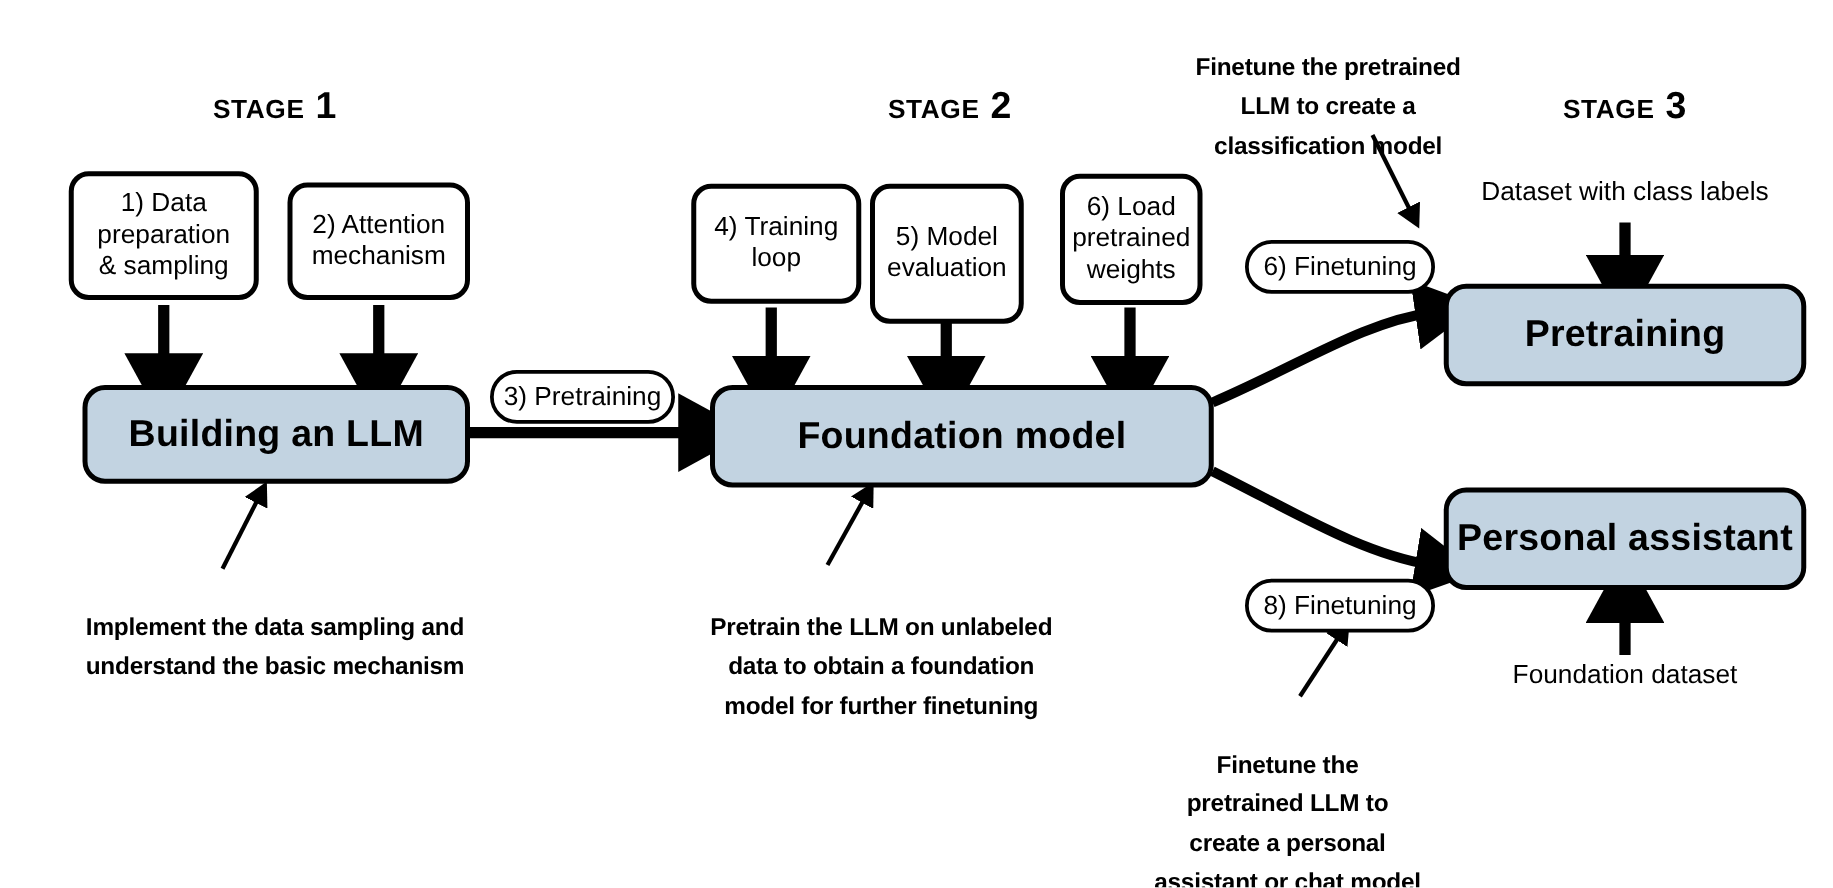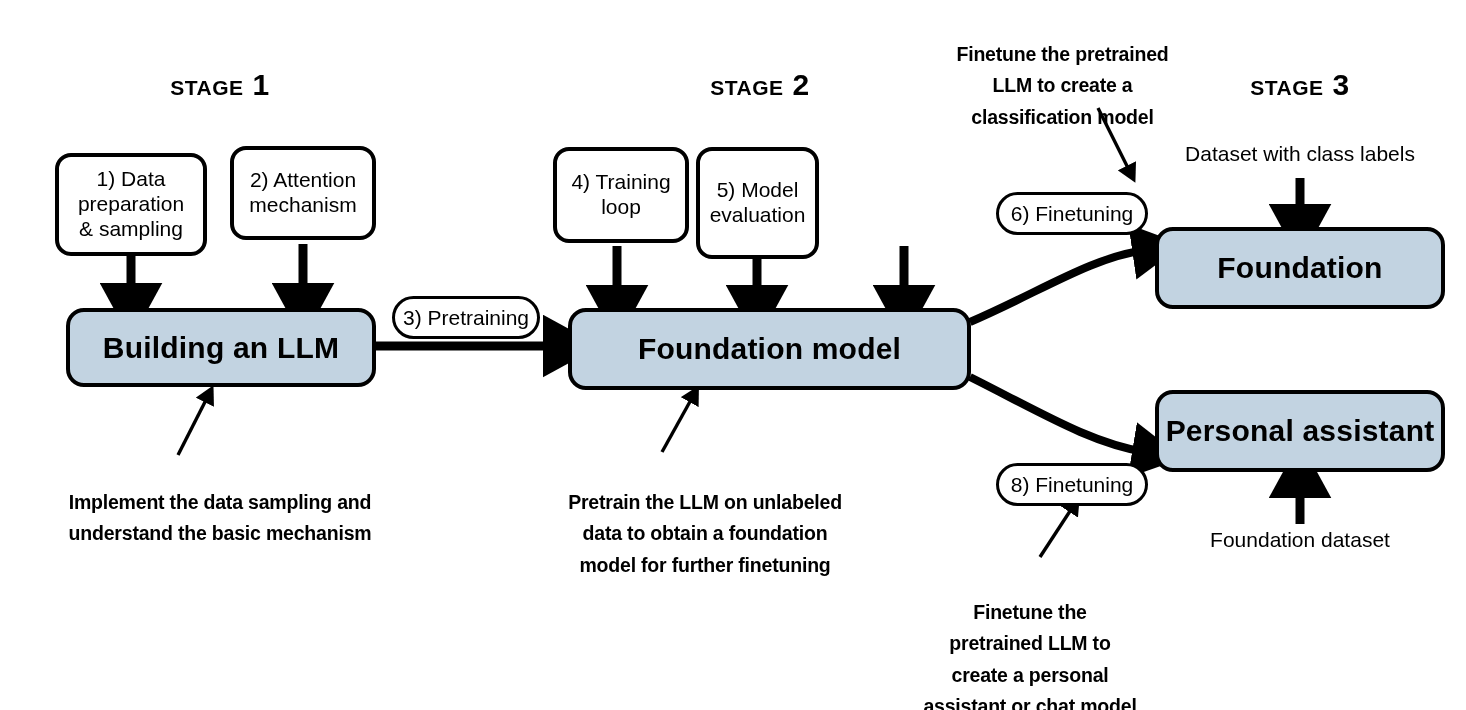--- a/index.html
+++ b/index.html
@@ -132,51 +132,54 @@
   <div class="stage-header" style="left:75px; top:68px; width:290px;">
     <span>Stage 1</span>
   </div>
   <div class="stage-header" style="left:615px; top:68px; width:290px;">
     <span>Stage 2</span>
   </div>
   <div class="stage-header" style="left:1155px; top:68px; width:290px;">
     <span>Stage 3</span>
   </div>
 
-  <div class="node small-node" style="left:55px; top:153px; width:152px; height:103px;">
+  <div class="node small-node" style="left:55px; top:137px; width:152px; height:103px;">
     <span>1) Data<br>preparation<br>&amp; sampling</span>
   </div>
   <div class="node small-node" style="left:230px; top:146px; width:146px; height:94px;">
     <span>2) Attention<br>mechanism</span>
   </div>
   <div class="node small-node" style="left:553px; top:147px; width:136px; height:96px;">
     <span>4) Training<br>loop</span>
   </div>
   <div class="node small-node" style="left:696px; top:147px; width:123px; height:112px;">
     <span>5) Model<br>evaluation</span>
   </div>
+  <div class="node small-node" style="left:848px; top:139px; width:114px; height:105px;">
+    <span>6) Load<br>pretrained<br>weights</span>
+  </div>
 
   <div class="pill" style="left:392px; top:296px; width:148px; height:43px;">
     <span>3) Pretraining</span>
   </div>
   <div class="pill" style="left:996px; top:192px; width:152px; height:43px;">
     <span>6) Finetuning</span>
   </div>
   <div class="pill" style="left:996px; top:463px; width:152px; height:43px;">
     <span>8) Finetuning</span>
   </div>
 
   <div class="node main-node" style="left:568px; top:308px; width:403px; height:82px;">
     <span>Foundation model</span>
   </div>
   <div class="node main-node" style="left:66px; top:308px; width:310px; height:79px;">
     <span>Building an LLM</span>
   </div>
   <div class="node main-node" style="left:1155px; top:227px; width:290px; height:82px;">
-    <span>Foundation</span>
+    <span>Pretraining</span>
   </div>
   <div class="node main-node" style="left:1155px; top:390px; width:290px; height:82px;text-align:center;">
     <span>Personal assistant</span>
   </div>
 
   <div class="plain-label" style="left:1150px; top:142px; width:300px;">
     <span>Dataset with class labels</span>
   </div>
   <div class="plain-label" style="left:1150px; top:528px; width:300px;">
     <span>Foundation dataset</span>

